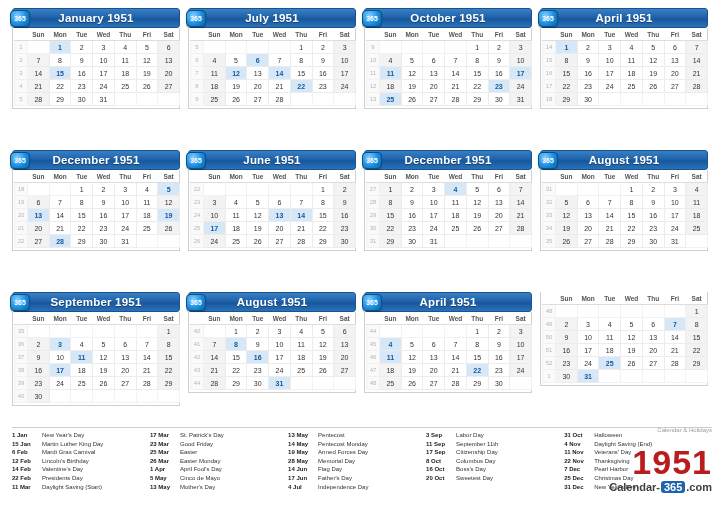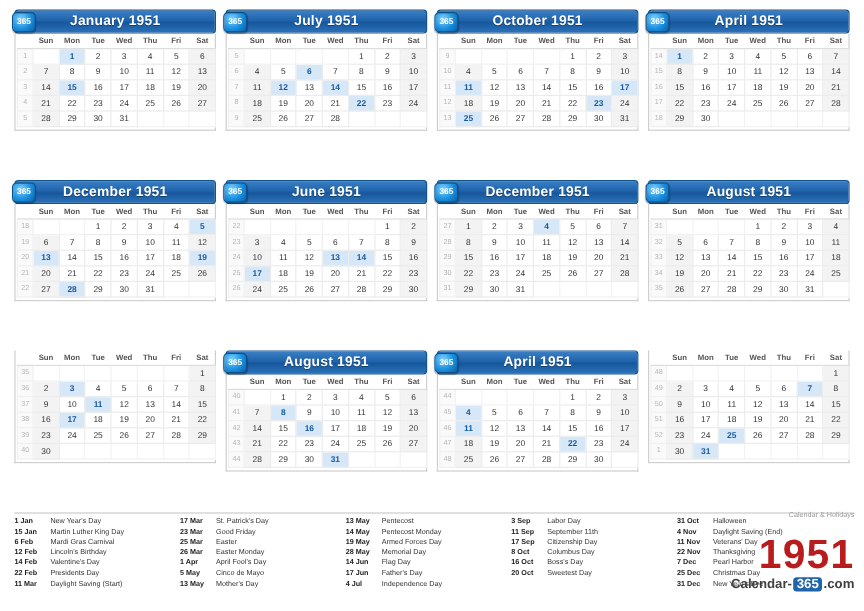--- a/index.html
+++ b/index.html
@@ -760,20 +760,24 @@
                 <td class="">29</td>
                 <td class="">30</td>
                 <td class="">31</td>
                 <td class="empty"></td>
               </tr>
             </tbody>
           </table>
         </div>
       </div>
       <div class="month">
+        <div class="mhead">
+          <div class="badge365">365</div>
+          <div class="mtitle">September 1951</div>
+        </div>
         <div class="mbody">
           <table class="cal">
             <thead>
               <tr>
                 <th class="wk"></th>
                 <th>Sun</th>
                 <th>Mon</th>
                 <th>Tue</th>
                 <th>Wed</th>
                 <th>Thu</th>

